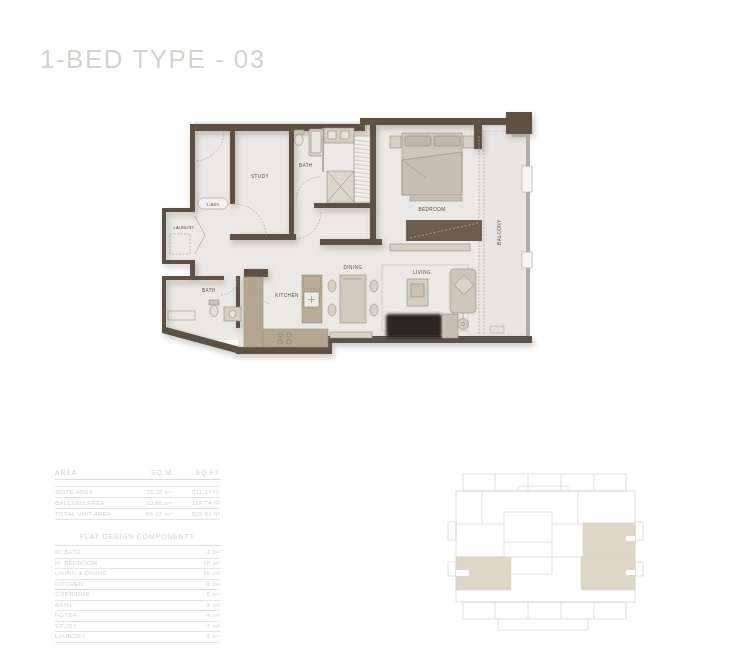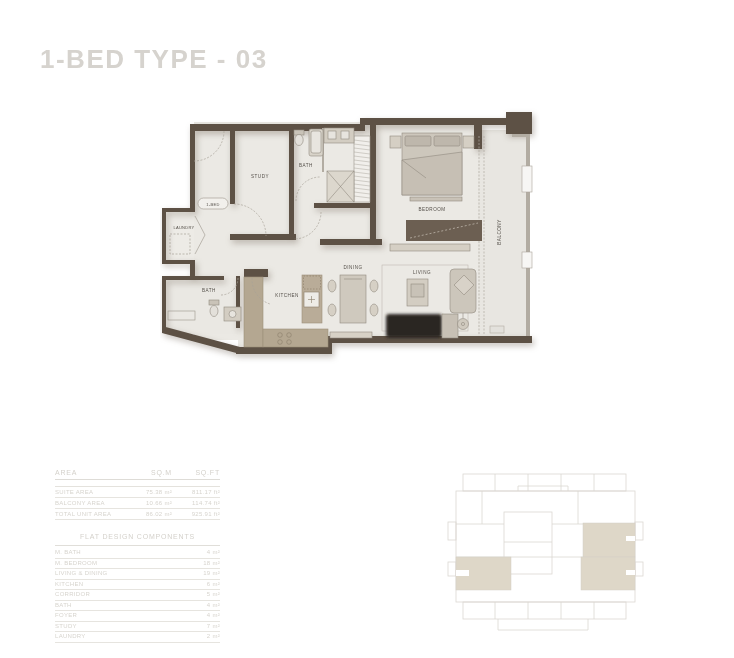--- a/index.html
+++ b/index.html
@@ -2,21 +2,21 @@
 <html><head>
 <meta charset="utf-8">
 <style>
   html,body{margin:0;padding:0;}
   body{
     width:734px;height:658px;position:relative;background:#ffffff;
     font-family:"Liberation Sans", sans-serif;overflow:hidden;
   }
   .page-title{
     position:absolute;left:40px;top:44px;
-    font-size:26px;font-weight:700;letter-spacing:1.5px;
+    font-size:26px;font-weight:400;letter-spacing:1.5px;
     color:#d6d3ce;
   }
   .plan-svg{position:absolute;left:160px;top:108px;width:380px;height:256px;}
   .keyplan-svg{position:absolute;left:438px;top:462px;width:228px;height:172px;}
 
   
   .tables{position:absolute;left:55px;top:469px;width:165px;color:#d7d4ce;}
   .atbl-head{display:flex;font-size:7px;letter-spacing:0.8px;color:#d4d1cb;
     padding-bottom:3px;border-bottom:1px solid #dedcd7;}
   .atbl-head .c1{flex:1;text-align:left;}

